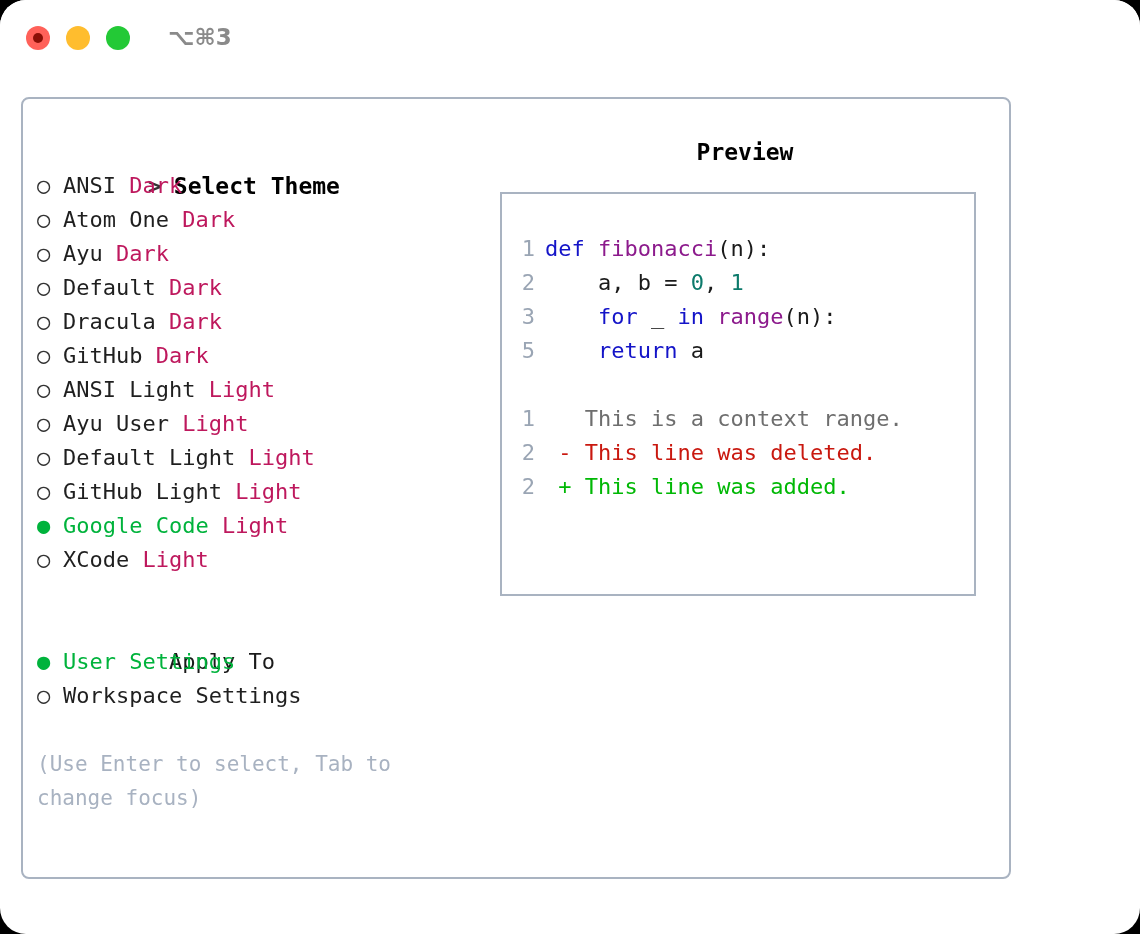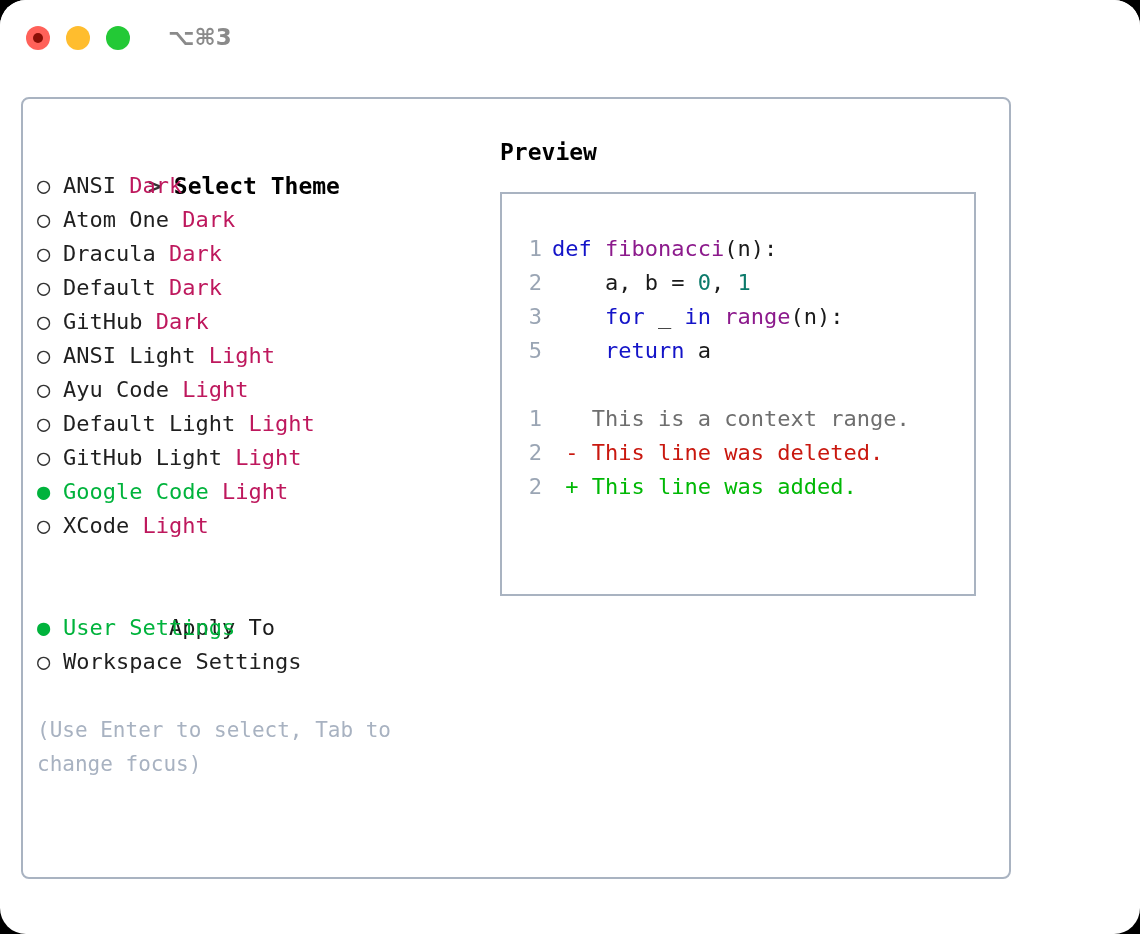--- a/index.html
+++ b/index.html
@@ -133,39 +133,40 @@
     left: 477px;
     top: 36px;
     width: 490px;
   }
 
   #preview-title {
     font-size: 23px;
     font-weight: 700;
     color: #000000;
     line-height: 34px;
+    text-align: center;
   }
 
   #code-box {
     margin-top: 23px;
     width: 476px;
     height: 404px;
     border: 2px solid #a9b3c1;
     background: #ffffff;
     box-sizing: border-box;
     padding: 38px 0 0 0;
     overflow: hidden;
   }
 
   .code-line {
     height: 34px;
     line-height: 34px;
     white-space: pre;
     font-size: 22px;
-    padding-left: 16px;
+    padding-left: 9px;
   }
 
   .ln {
     display: inline-block;
     width: 24px;
     text-align: right;
     color: #9aa5b4;
     margin-right: 10px;
   }
 
@@ -195,25 +196,26 @@
 
     <div id="left-col">
 
       <div class="row hdr">
         <span class="bullet">&gt;</span><span>Select Theme</span>
       </div>
 
       <div id="theme-list">
           <div class="row"><span class="bullet">○</span><span class="label">ANSI</span><span class="variant"> Dark</span></div>
           <div class="row"><span class="bullet">○</span><span class="label">Atom One</span><span class="variant"> Dark</span></div>
+          <div class="row"><span class="bullet">○</span><span class="label">Ayu</span><span class="variant"> Dark</span></div>
+          <div class="row"><span class="bullet">○</span><span class="label">Default</span><span class="variant"> Dark</span></div>
           <div class="row"><span class="bullet">○</span><span class="label">Dracula</span><span class="variant"> Dark</span></div>
-          <div class="row"><span class="bullet">○</span><span class="label">Default</span><span class="variant"> Dark</span></div>
           <div class="row"><span class="bullet">○</span><span class="label">GitHub</span><span class="variant"> Dark</span></div>
           <div class="row"><span class="bullet">○</span><span class="label">ANSI Light</span><span class="variant"> Light</span></div>
-          <div class="row"><span class="bullet">○</span><span class="label">Ayu Code</span><span class="variant"> Light</span></div>
+          <div class="row"><span class="bullet">○</span><span class="label">Ayu User</span><span class="variant"> Light</span></div>
           <div class="row"><span class="bullet">○</span><span class="label">Default Light</span><span class="variant"> Light</span></div>
           <div class="row"><span class="bullet">○</span><span class="label">GitHub Light</span><span class="variant"> Light</span></div>
           <div class="row"><span class="bullet on">●</span><span class="label sel">Google Code</span><span class="variant"> Light</span></div>
           <div class="row"><span class="bullet">○</span><span class="label">XCode</span><span class="variant"> Light</span></div>
         </div>
 
       <div class="row" id="apply-heading">
         <span class="bullet">○</span><span>Apply To</span>
       </div>
 

